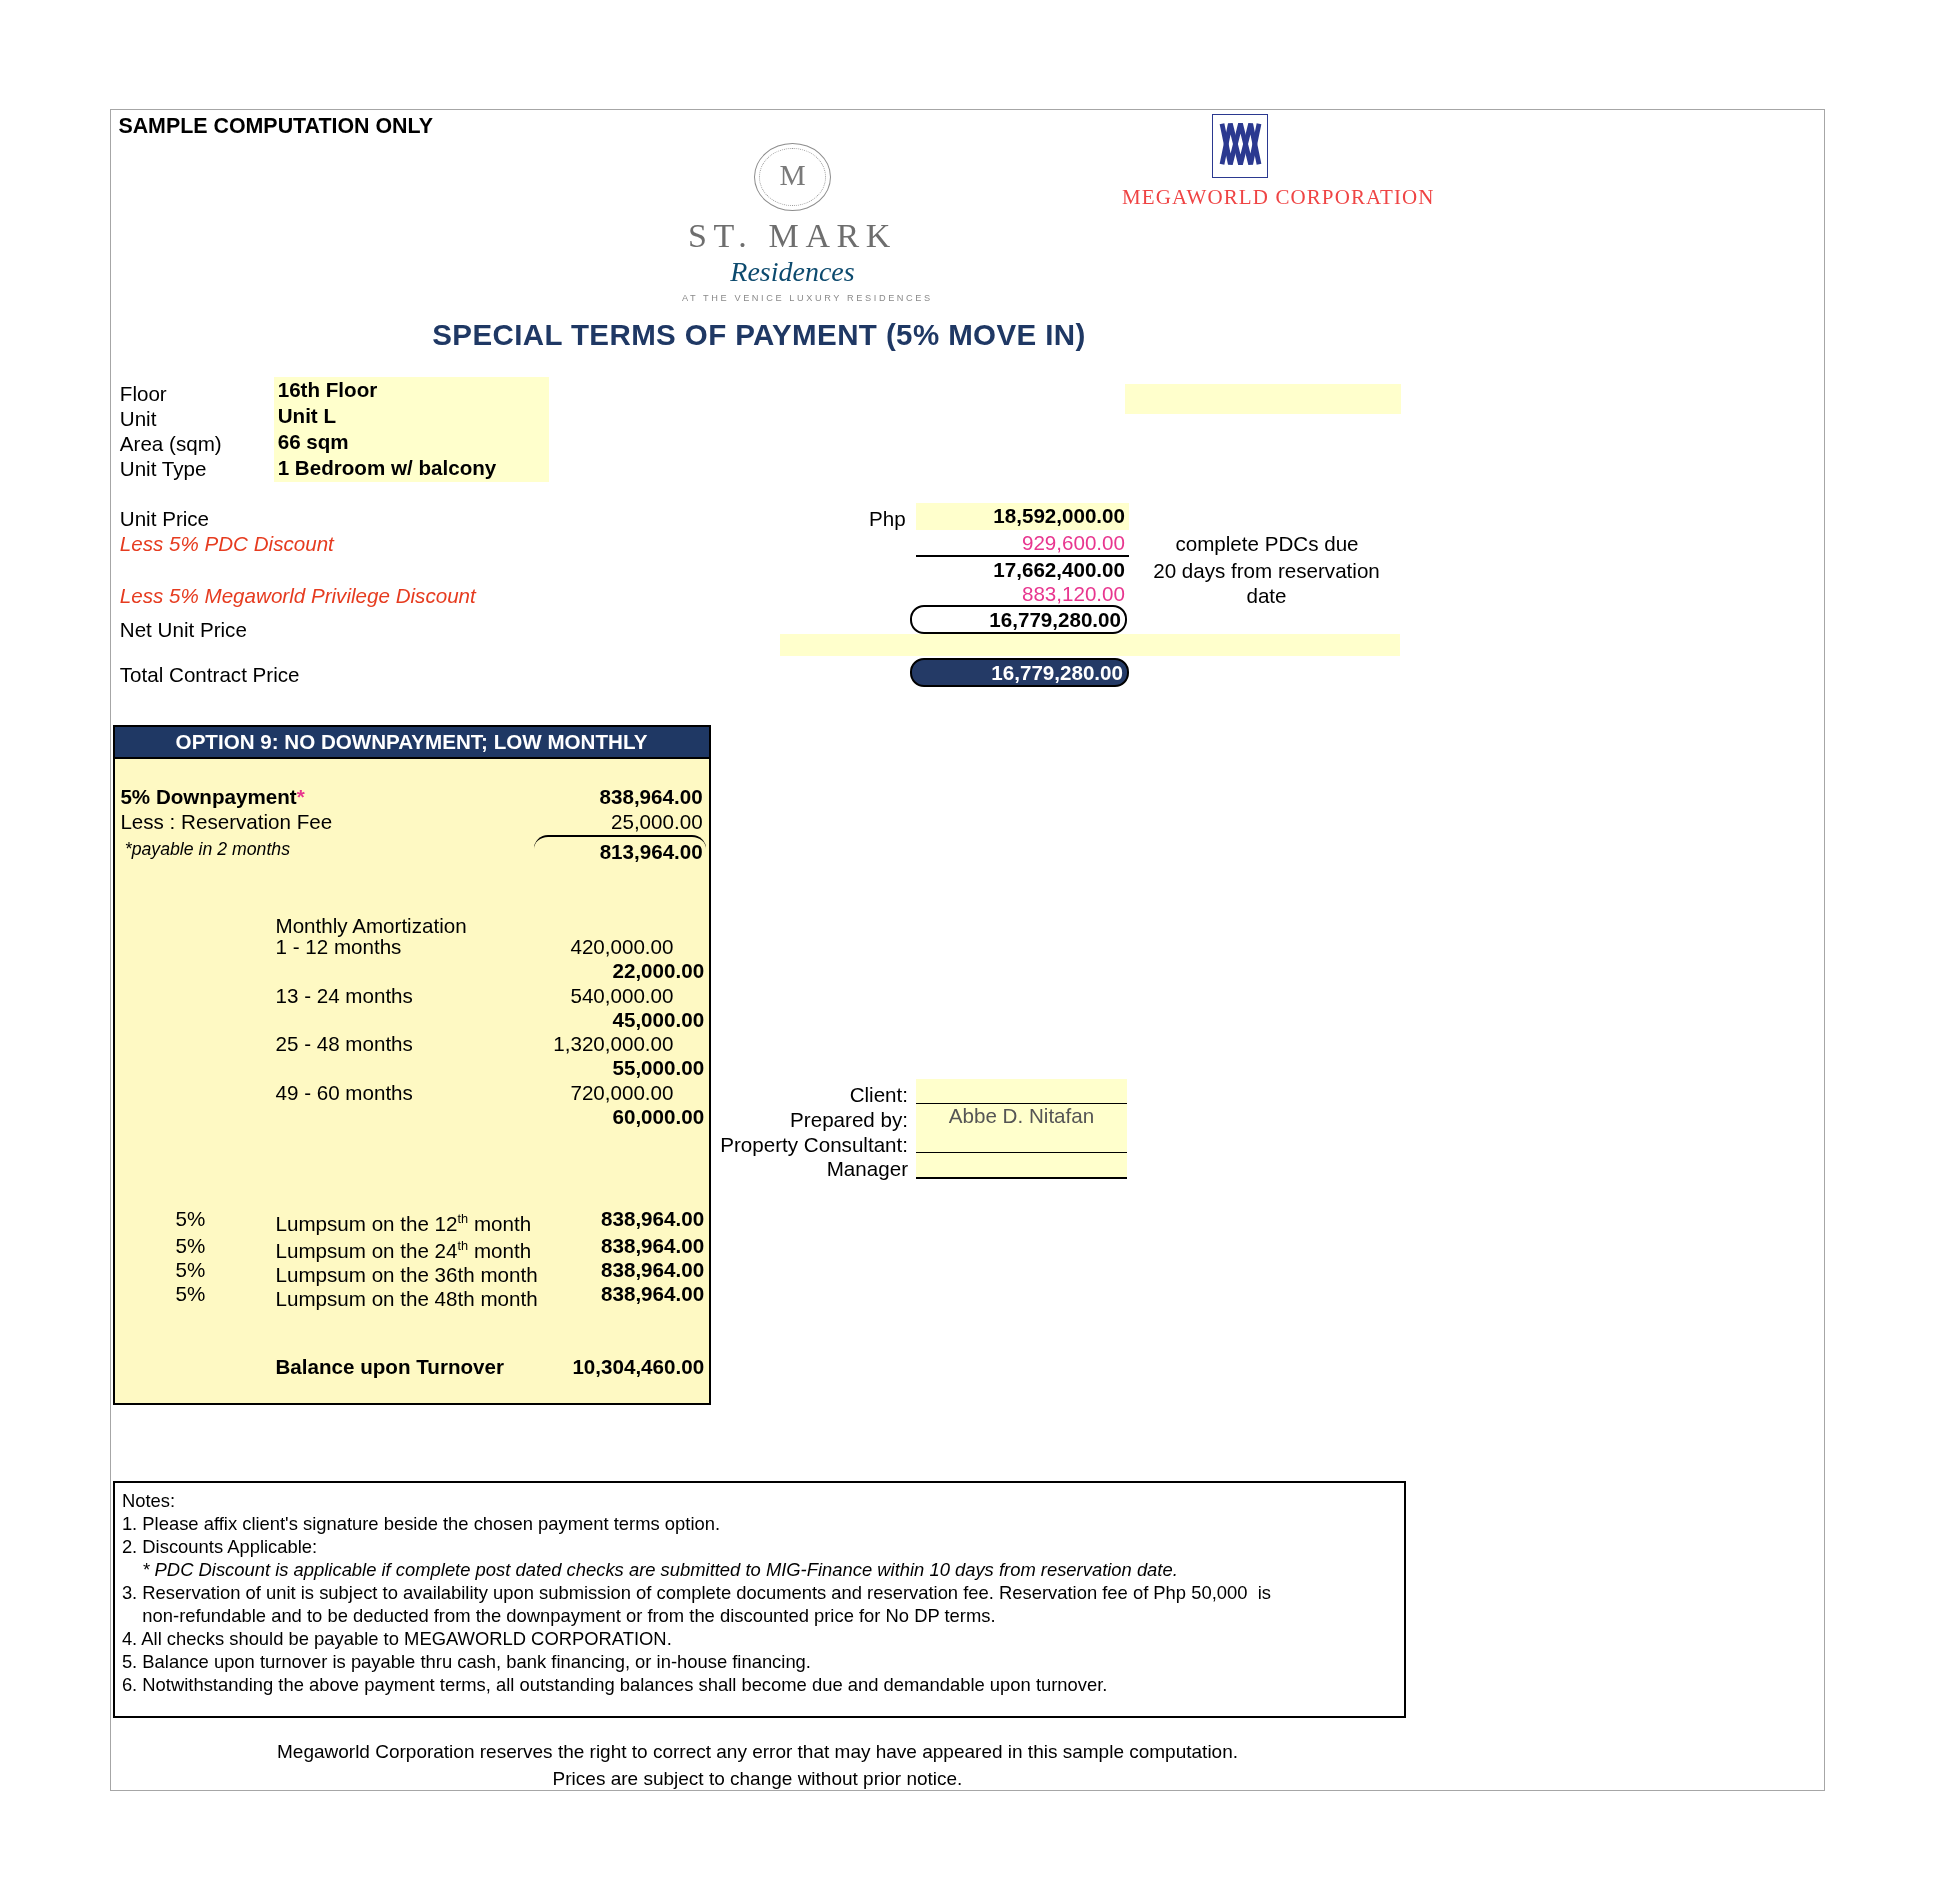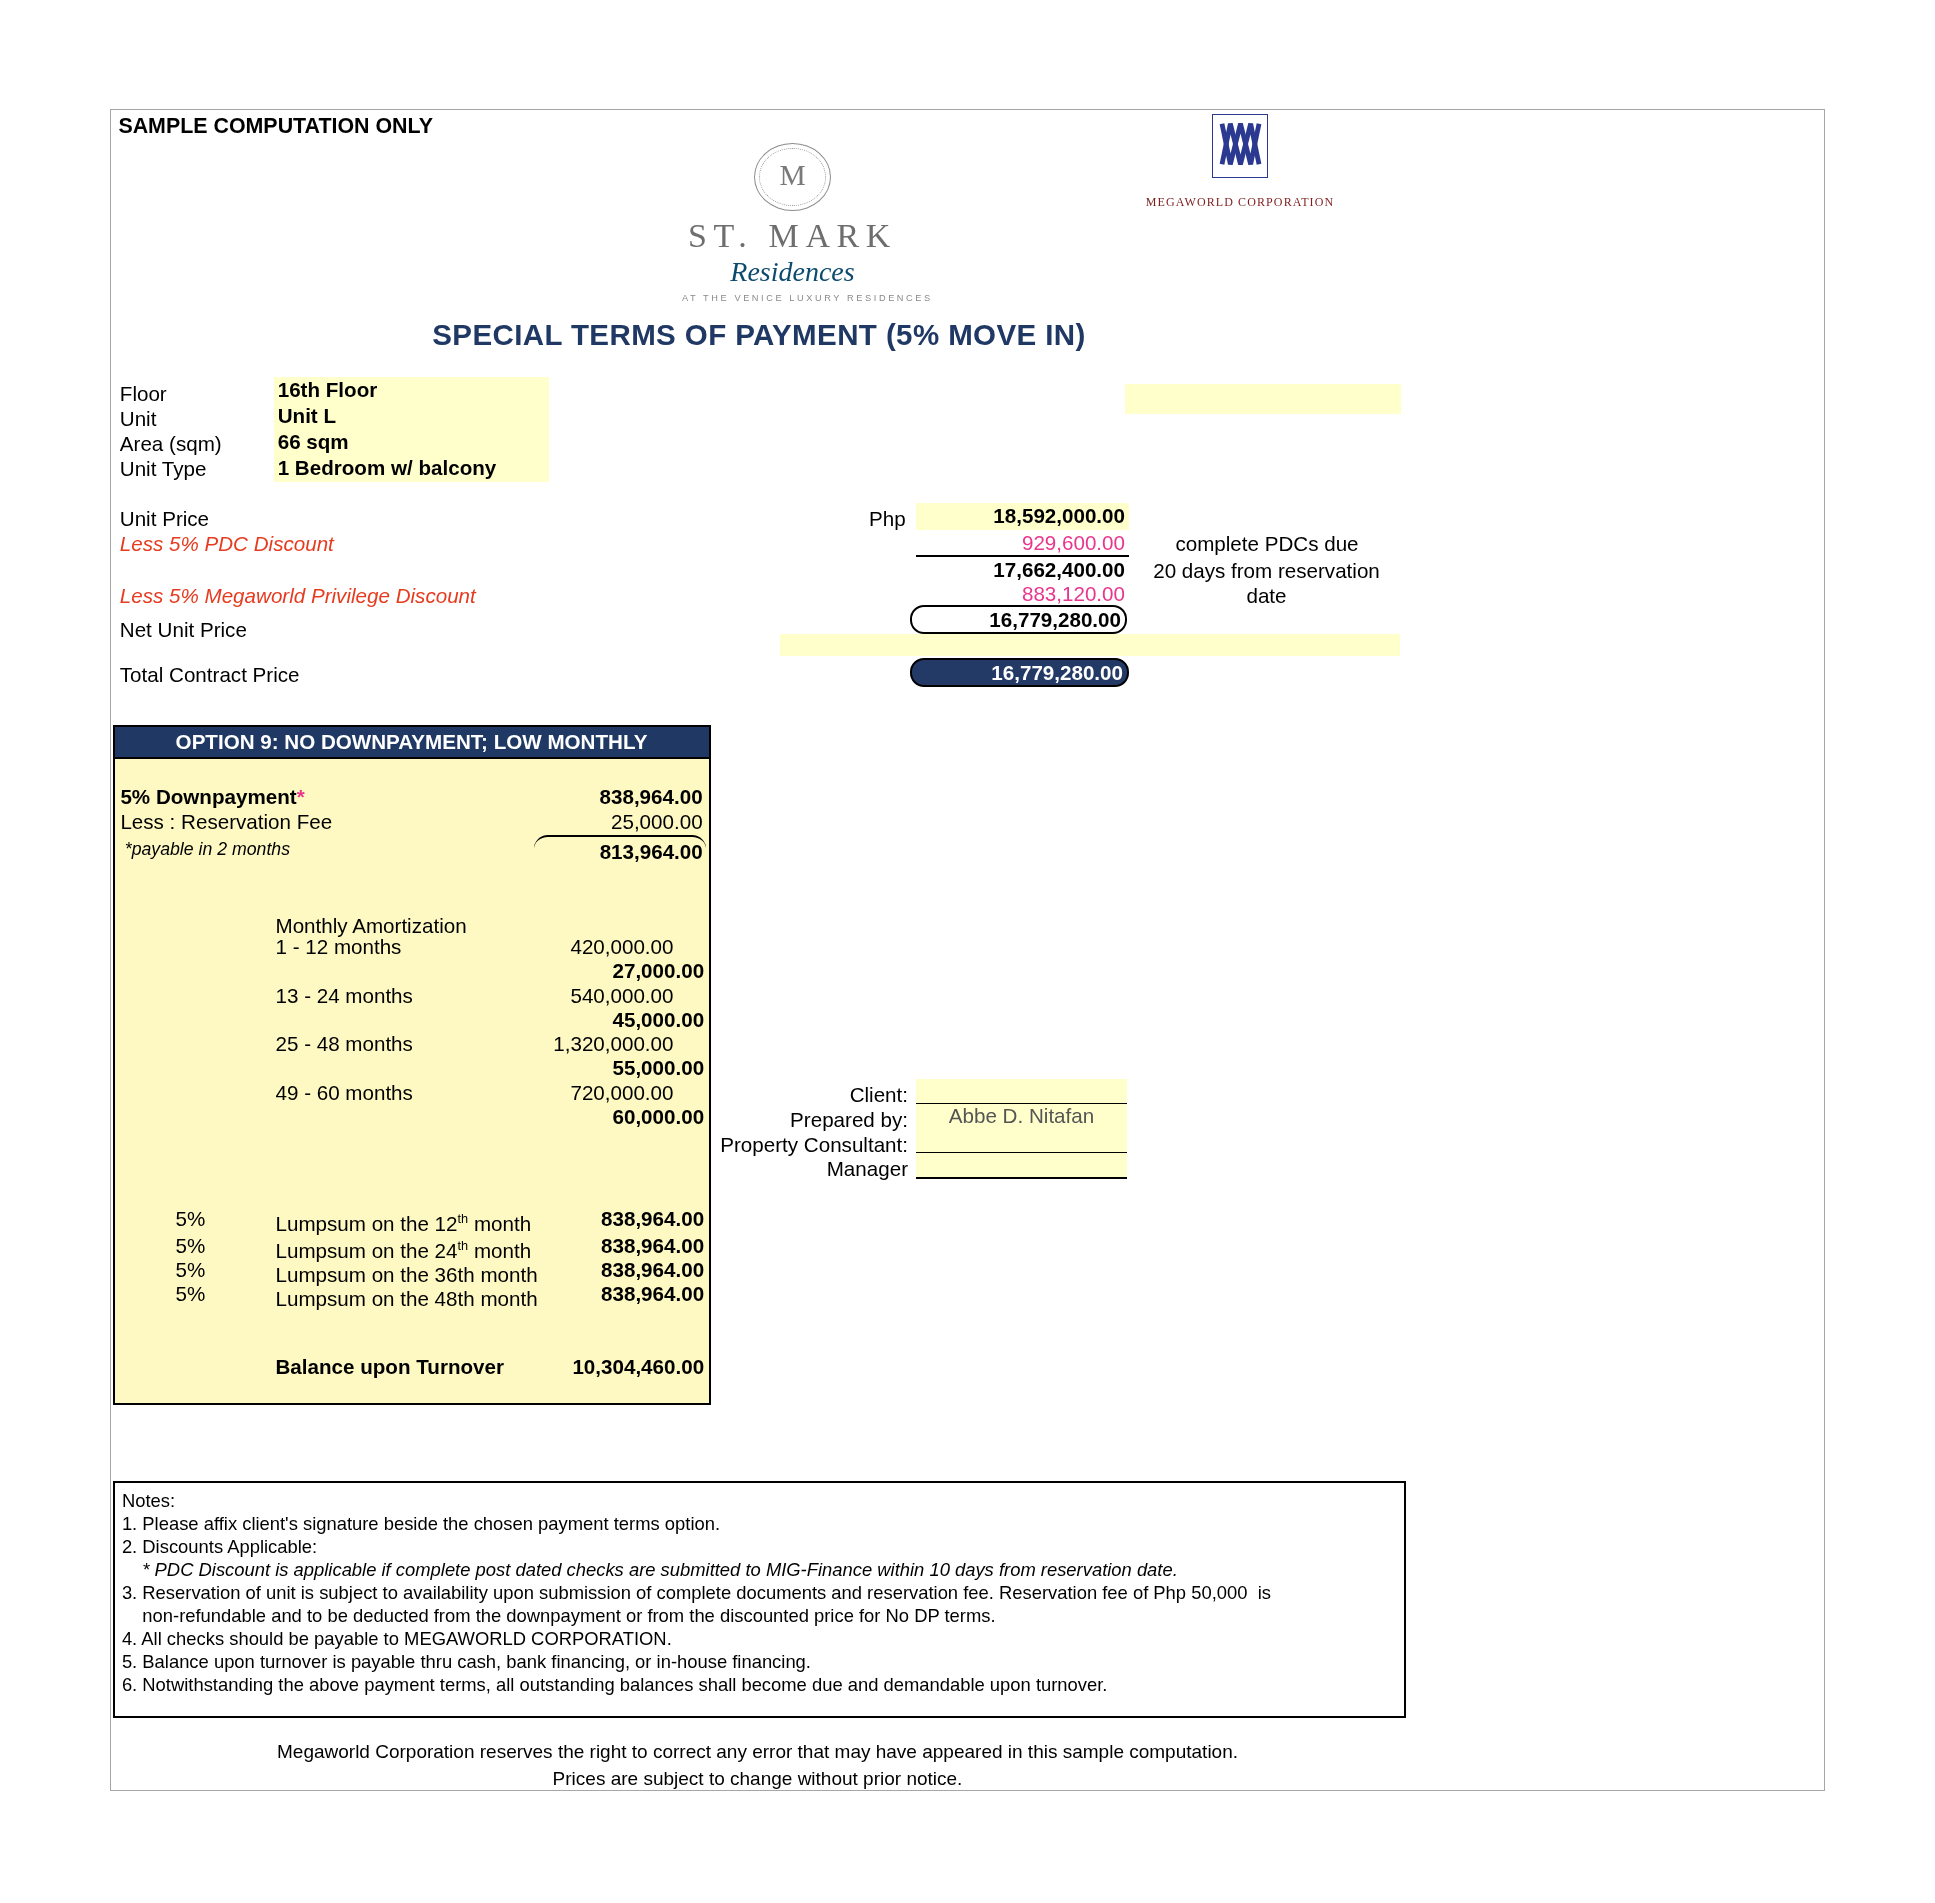--- a/index.html
+++ b/index.html
@@ -27,22 +27,22 @@
   .crest .m{position:absolute;left:0;right:0;top:16px;font-family:"Liberation Serif",serif;
             font-size:29.5px;color:#7a7a7a;text-align:center;}
   .stmark .name{font-family:"Liberation Serif",serif;font-size:34px;letter-spacing:6.6px;
                 color:#6e6e6e;margin-top:5.9px;white-space:nowrap;}
   .stmark .script{font-family:"Liberation Serif",serif;font-style:italic;font-size:28px;
                   color:#0c4a6e;margin-top:1.5px;}
   .stmark .tag{font-size:9.2px;letter-spacing:2.6px;color:#8a8a8a;margin-top:4.4px;white-space:nowrap;}
   
   .mega{width:236px;text-align:center;}
   .megabox{width:49px;height:57px;border:1.5px solid #2b3990;margin:0 auto;padding:2.9px;background:#fff;}
-  .mega .mtxt{font-family:"Liberation Serif",serif;font-size:12px;letter-spacing:1.1px;
-              color:#7f1d1d;margin-top:17px;white-space:nowrap;}
+  .mega .mtxt{font-family:"Liberation Serif",serif;font-size:21px;letter-spacing:1.1px;
+              color:#ef4444;margin-top:7px;white-space:nowrap;}
   
   .netbox{border:2.9px solid #000;background:#fff;}
   .tcpbox{border:2.2px solid #000;background:#243a66;color:#fff;}
   .optbox{border:2.9px solid #000;background:#fef9c3;}
   .opthdr{height:29.5px;line-height:29.5px;background:#1f3864;color:#fff;font-weight:bold;
           font-size:20.6px;text-align:center;border-bottom:2.2px solid #000;}
   .ruleover{border-top:2.2px solid #000;}
   .sigfield{width:211px;height:23.6px;background:#ffffcc;border-bottom:2.2px solid #000;
             text-align:center;font-size:20.6px;line-height:23.6px;color:#555;}
   .siglabel{width:324px;text-align:right;font-size:20.6px;line-height:23.6px;}
@@ -125,21 +125,21 @@
       <div class="abs t28" style="left:5.9px;top:82px;">Less : Reservation Fee</div>
       <div class="abs t28 right" style="right:5.9px;top:82px;width:177px;">25,000.00</div>
 
       <div class="abs t28 b right ruleover" style="right:2.9px;top:108px;width:169px;padding-top:2.2px;padding-right:2.9px;">813,964.00</div>
       <div class="abs i" style="left:10.3px;top:112px;font-size:17.7px;">*payable in 2 months</div>
 
       <div class="abs t28" style="left:161px;top:186px;">Monthly Amortization</div>
 
       <div class="abs t28" style="left:161px;top:207px;">1 - 12 months</div>
       <div class="abs t28 right" style="right:35px;top:207px;width:191px;">420,000.00</div>
-      <div class="abs t28 b right" style="right:4.4px;top:231px;width:191px;">27,000.00</div>
+      <div class="abs t28 b right" style="right:4.4px;top:231px;width:191px;">22,000.00</div>
 
       <div class="abs t28" style="left:161px;top:256px;">13 - 24 months</div>
       <div class="abs t28 right" style="right:35px;top:256px;width:191px;">540,000.00</div>
       <div class="abs t28 b right" style="right:4.4px;top:280px;width:191px;">45,000.00</div>
 
       <div class="abs t28" style="left:161px;top:304px;">25 - 48 months</div>
       <div class="abs t28 right" style="right:35px;top:304px;width:191px;">1,320,000.00</div>
       <div class="abs t28 b right" style="right:4.4px;top:328px;width:191px;">55,000.00</div>
 
       <div class="abs t28" style="left:161px;top:353px;">49 - 60 months</div>

